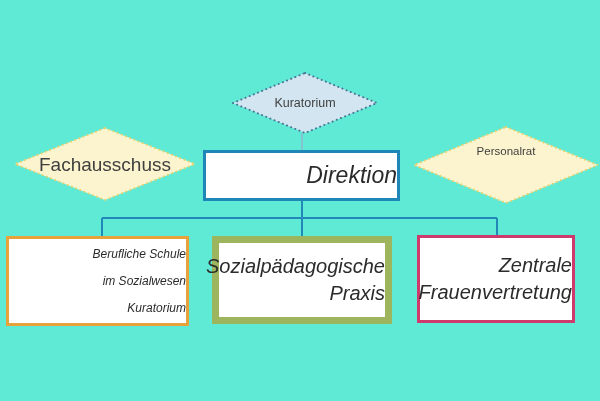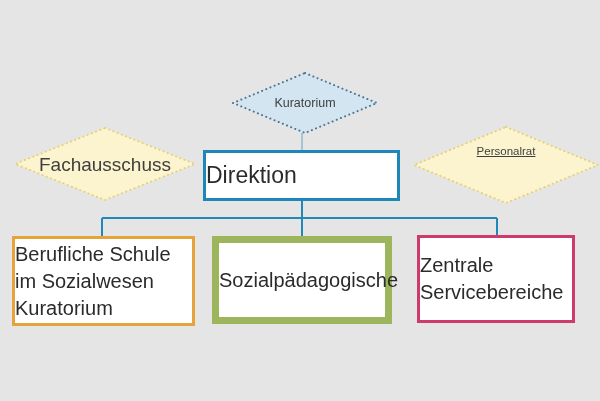--- a/index.html
+++ b/index.html
@@ -1,43 +1,44 @@
 <!DOCTYPE html>
 <html><head>
 <meta charset="utf-8">
 <style>
   html,body{margin:0;padding:0;background:#fff;}
   .canvas{
     position:relative;
     width:600px;height:401px;
-    background:#e5e5e5;
+    background:#5eead4;
     font-family:"Liberation Sans", sans-serif;
     overflow:hidden;
   }
   .layer{position:absolute;left:0;top:0;}
   .node{
     position:absolute;
     box-sizing:border-box;
     background:#ffffff;
     display:flex;
     flex-direction:column;
-    align-items:flex-start;
+    align-items:flex-end;
     justify-content:center;
     text-align:center;
     color:#2b2b2b;
+    font-style:italic;
   }
   .node--direktion{
     left:203px;top:150px;width:197px;height:51px;
     border:3px solid #1e87b8;
     font-size:23px;
   }
   .node--berufliche{
-    left:12px;top:236px;width:183px;height:90px;
+    left:6px;top:236px;width:183px;height:90px;
     border:3px solid #e8a23b;
-    font-size:20px;line-height:27px;
+    font-size:12px;line-height:27px;
   }
   .node--sozial{
     left:212px;top:236px;width:180px;height:88px;
     border:7px solid #be185d;
     font-size:20px;line-height:27px;
   }
   .node--zentrale{
     left:417px;top:235px;width:158px;height:88px;
     border:3px solid #f9a8d4;
     font-size:20px;line-height:27px;
@@ -50,21 +51,21 @@
   .diamond-label--kuratorium{
     left:233px;top:96px;width:144px;
     font-size:12.5px;line-height:14px;
   }
   .diamond-label--fachausschuss{
     left:15px;top:157px;width:180px;
     font-size:19px;line-height:15px;
   }
   .diamond-label--personalrat{
     left:414px;top:144px;width:184px;
-    font-size:11.5px;line-height:14px;text-decoration:underline;
+    font-size:11.5px;line-height:14px;
   }
 </style>
 </head>
 <body>
 
 <div class="canvas">
 
   <svg class="layer" width="600" height="401" viewBox="0 0 600 401">
 
     <path d="M302 133 L302 150" fill="none" stroke-width="1.5" stroke="#8fb8cf"></path>
@@ -91,20 +92,21 @@
   </div>
 
   <div class="node node--berufliche" style="border-color: rgb(232, 162, 59); color: rgb(43, 43, 43);">
     <div>Berufliche Schule</div>
     <div>im Sozialwesen</div>
     <div>Kuratorium</div>
   </div>
 
   <div class="node node--sozial" style="border-color: rgb(157, 181, 92); color: rgb(43, 43, 43);">
     <div>Sozialpädagogische</div>
+    <div>Praxis</div>
   </div>
 
   <div class="node node--zentrale" style="border-color: rgb(207, 58, 109); color: rgb(43, 43, 43);">
     <div>Zentrale</div>
-    <div>Servicebereiche</div>
+    <div>Frauenvertretung</div>
   </div>
 
 </div>
 
 </body></html>

